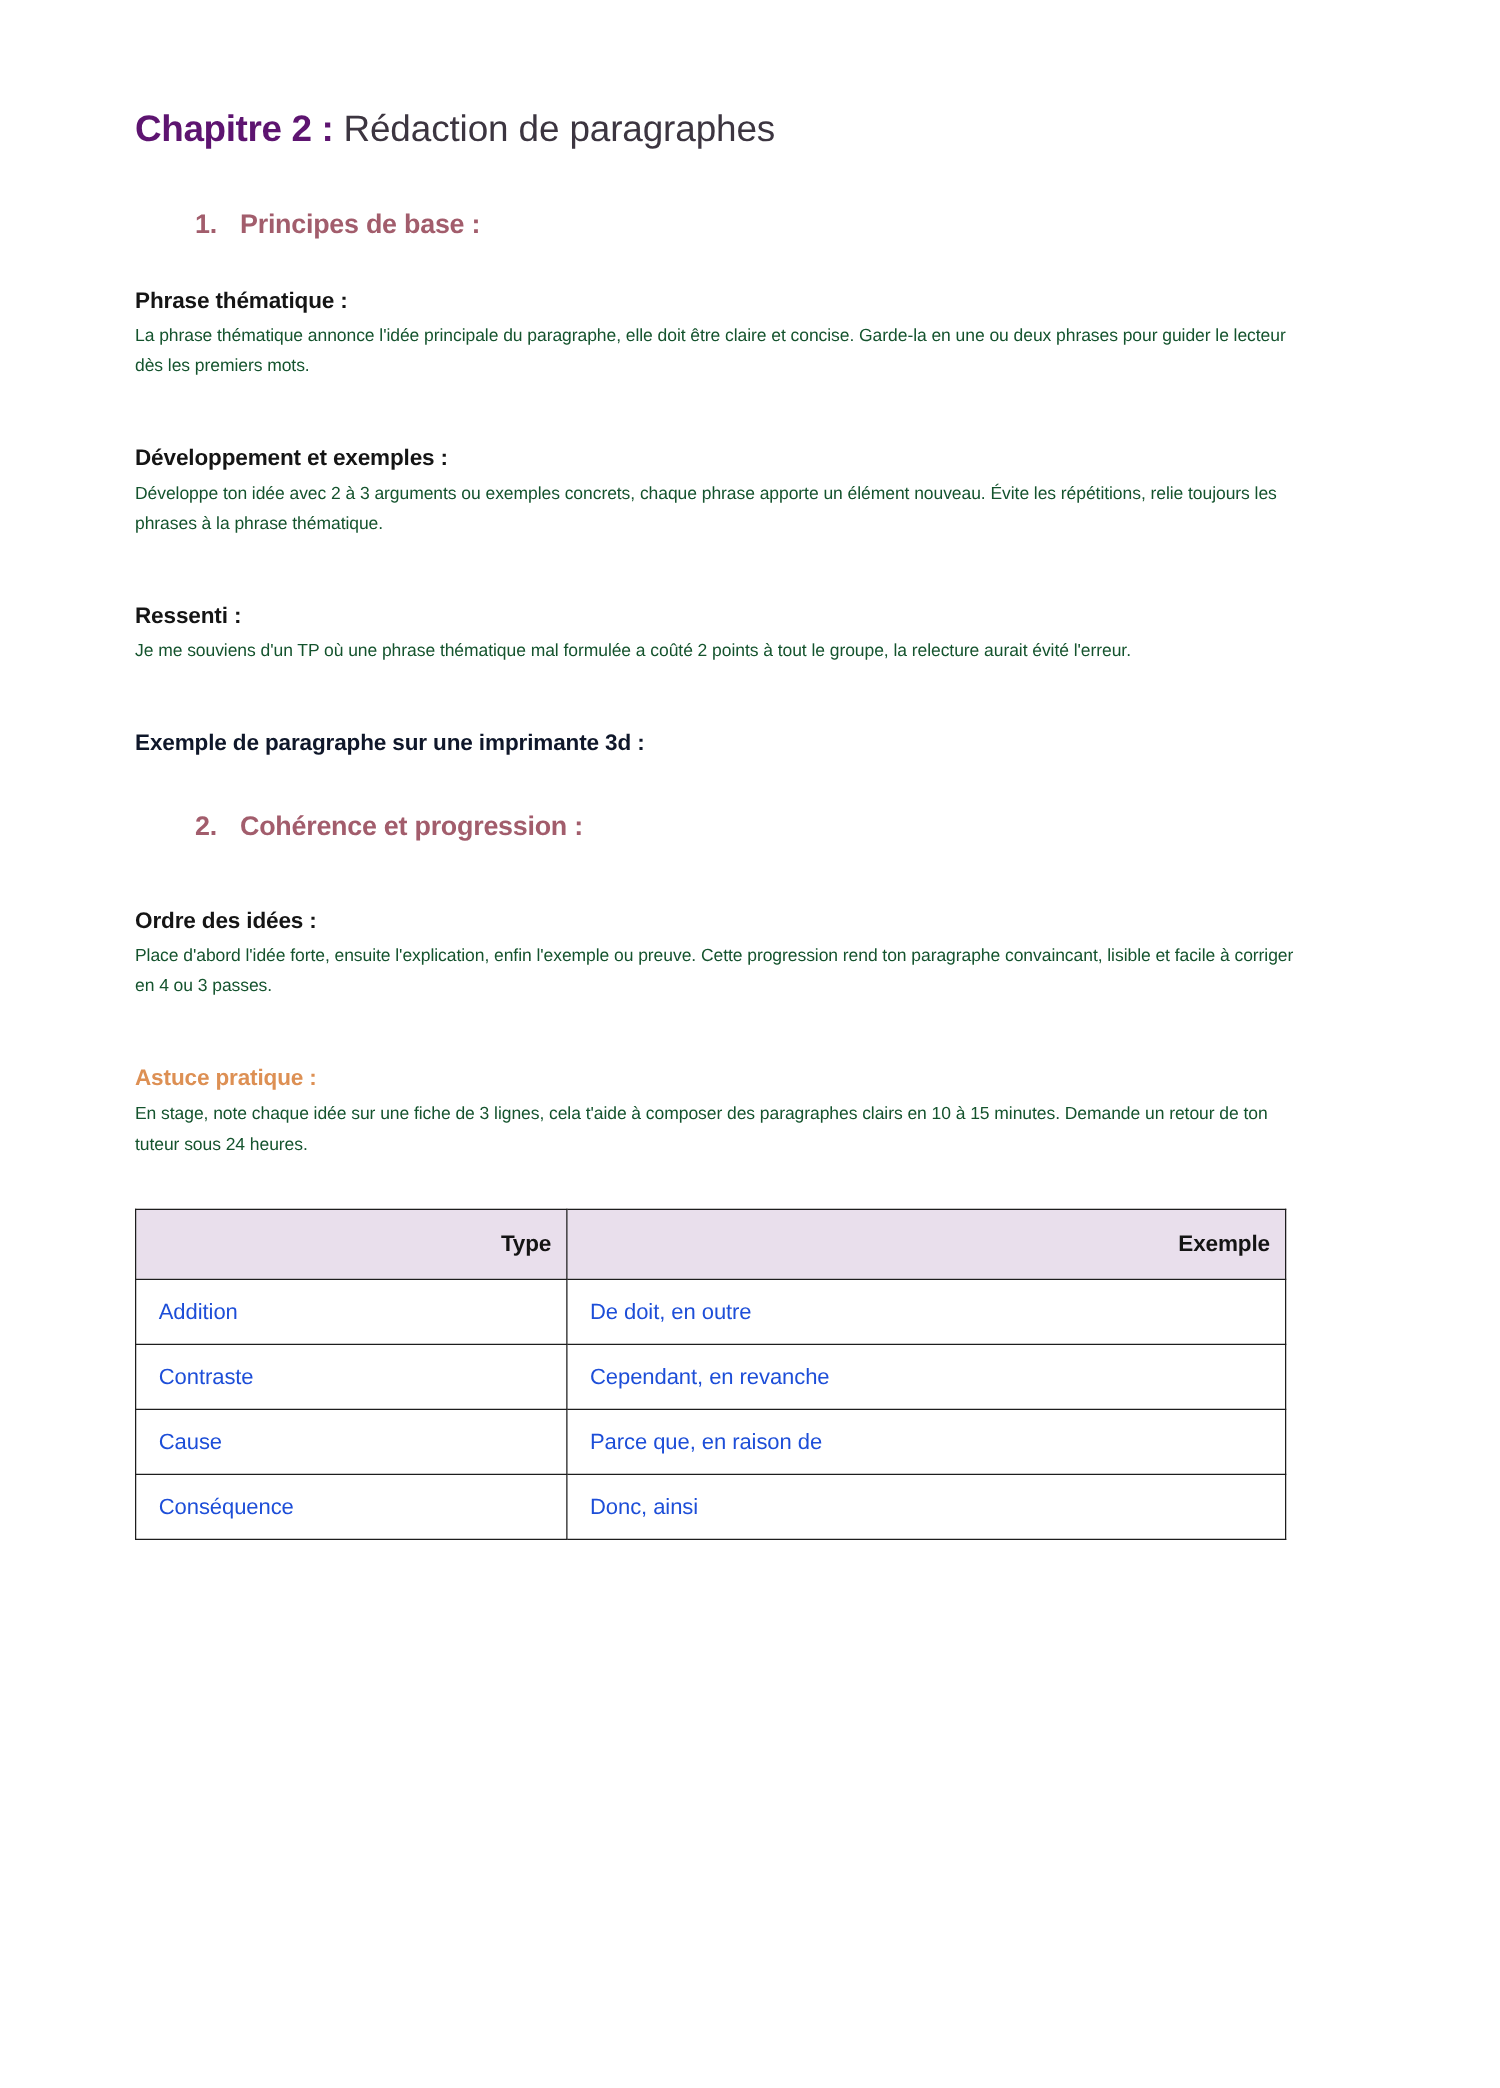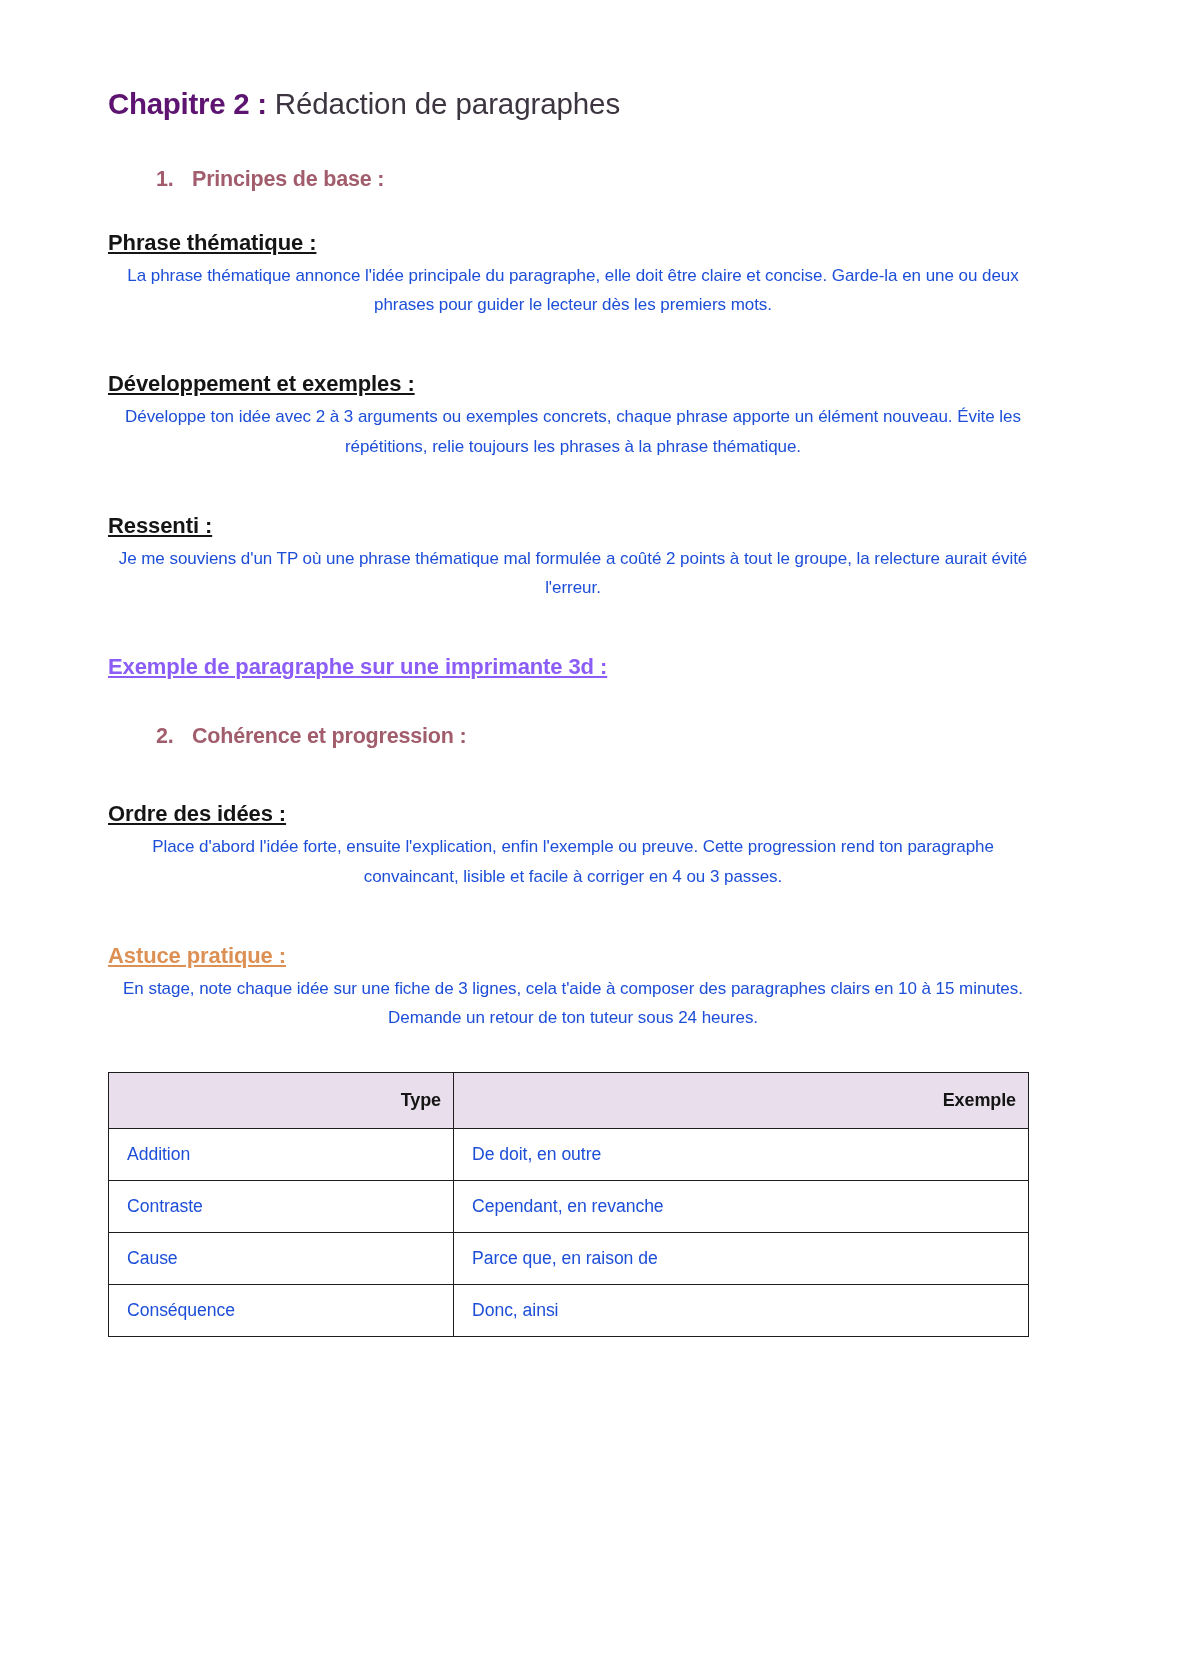--- a/index.html
+++ b/index.html
@@ -64,38 +64,36 @@
 
   
   .block {
     margin-top: 52px;
   }
   .block-first {
     margin-top: 38px;
   }
   .sub-heading {
     margin: 0 0 5px 0;
-    font-size: 22px;
+    font-size: 18px;
     font-weight: 700;
     letter-spacing: -0.1px;
     color: #151515;
-    text-decoration: underline;
-  }
-  .sub-heading.accent-green { color: #8b5cf6; }
+  }
+  .sub-heading.accent-green { color: #0f172a; }
   .sub-heading.accent-orange { color: #dd9054; }
 
   .body-text {
     margin: 0;
-    font-size: 17px;
+    font-size: 14px;
     line-height: 1.72;
     font-weight: 400;
-    color: #1d4ed8;
+    color: #14532d;
     letter-spacing: -0.05px;
     max-width: 930px;
-    text-align: center;
   }
 
   
   .data-table {
     margin-top: 40px;
     border-collapse: collapse;
     width: 920px;
     table-layout: fixed;
   }
   .data-table th,

